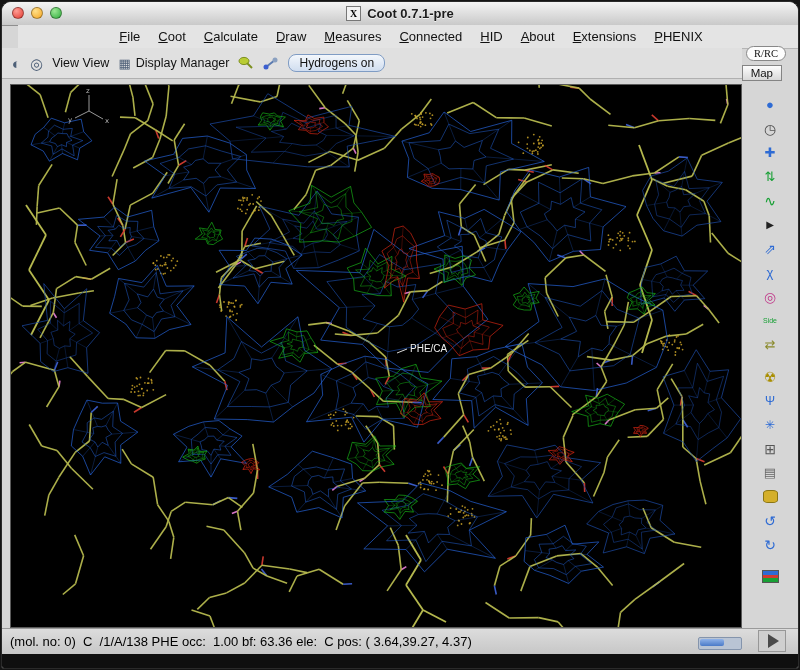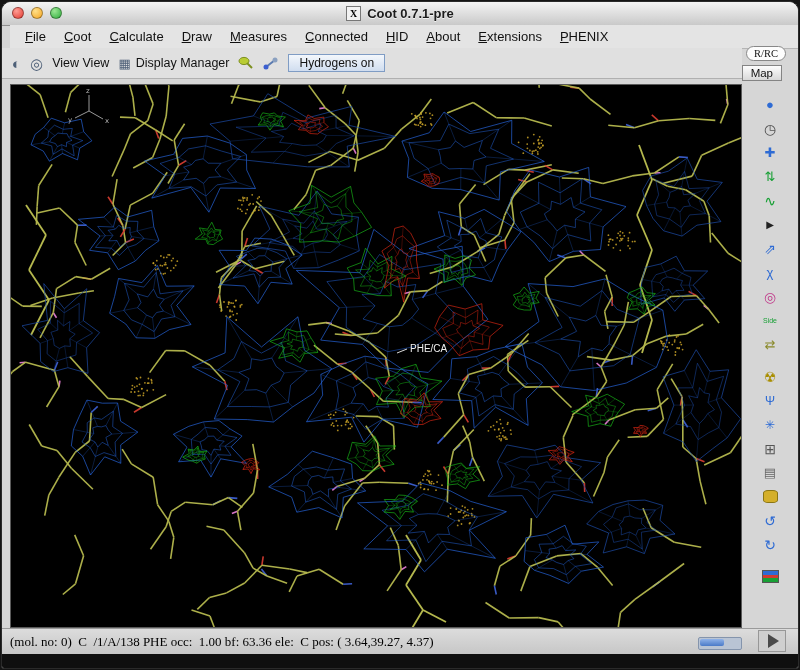--- a/index.html
+++ b/index.html
@@ -14,32 +14,32 @@
   .tl-group{position:absolute;left:10px;top:5px;display:flex;}
   .tl{width:12px;height:12px;border-radius:50%;margin-right:7px;border:1px solid rgba(0,0,0,.35);box-sizing:border-box;}
   .tl.red{background:radial-gradient(circle at 35% 30%,#ff9d94,#e23b32);}
   .tl.yellow{background:radial-gradient(circle at 35% 30%,#ffe089,#f5a623);}
   .tl.green{background:radial-gradient(circle at 35% 30%,#9ae693,#2fad3c);}
   .title-center{margin:0 auto;display:flex;align-items:center;gap:6px;}
   .x11{display:inline-block;width:13px;height:13px;background:#f2f2f2;border:1px solid #777;
        font:bold 10px "Liberation Serif",serif;color:#000;text-align:center;line-height:13px;}
   .title-text{font-size:13px;font-weight:bold;color:#1c1c1c;text-shadow:0 1px 0 rgba(255,255,255,.7);}
   
-  .menubar{position:absolute;left:8px;top:23px;right:0;height:23px;background:#e4e4e4;
-           border-bottom:1px solid #b5b5b5;display:flex;align-items:center;padding-left:6px;}
+  .menubar{position:absolute;left:16px;top:23px;right:0;height:23px;background:#e4e4e4;
+           border-bottom:1px solid #b5b5b5;display:flex;align-items:center;padding-left:6px;justify-content:center;}
   .menu-item{display:inline-block;padding:2px 9px;font-size:13px;color:#111;cursor:default;}
   .menu-item::first-letter{text-decoration:underline;}
   
   .toolbar{position:absolute;left:0;top:46px;right:56px;height:30px;background:#e0e0e0;
            border-bottom:1px solid #b0b0b0;display:flex;align-items:center;gap:9px;padding-left:10px;}
   .tb-icon{font-size:15px;color:#4e6078;line-height:1;display:inline-flex;align-items:center;}
   .tb-icon.small{font-size:13px;}
   .tb-text{font-size:12.5px;color:#111;}
   .tb-group{display:inline-flex;align-items:center;gap:5px;}
-  .pill{background:linear-gradient(#f3f7fc,#d0ddef);border:1px solid #7f9cc4;border-radius:0;
+  .pill{background:linear-gradient(#f3f7fc,#d0ddef);border:1px solid #7f9cc4;border-radius:8px;
         padding:1px 10px;font-size:12px;color:#111;white-space:nowrap;}
   
   .rrc-btn{position:absolute;right:12px;top:44px;background:#fdfdfd;border:1px solid #888;
            border-radius:9px;padding:1px 7px;font-size:10.5px;color:#111;z-index:5;font-family:Liberation Serif, serif;}
   .map-btn{position:absolute;right:16px;top:63px;background:linear-gradient(#fdfdfd,#d8d8d8);
            border:1px solid #848484;border-radius:0;padding:1px 8px;font-size:11.5px;color:#111;z-index:5;}
   .right-toolbar{position:absolute;right:10px;top:92px;width:36px;display:flex;flex-direction:column;
                  align-items:center;gap:3px;}
   .ricon{width:26px;height:21px;display:flex;align-items:center;justify-content:center;border-radius:3px;}
   .ricon span{line-height:1;}
@@ -47,21 +47,21 @@
   .flagic{display:block;width:15px;height:11px;border:1px solid #555;
           background:linear-gradient(#2e6bd4 33%,#d23b2f 33%,#d23b2f 66%,#18a035 66%);}
   .cylic{display:block;width:13px;height:11px;background:#d4af2a;border:1px solid #8a7514;border-radius:5px/3px;}
   
   .canvas{position:absolute;left:8px;top:82px;width:732px;height:544px;background:#000;
           border:1px solid #5a5a5a;box-sizing:border-box;}
   svg text.axlbl{fill:#b5b5b5;font:7px "DejaVu Sans",sans-serif;}
   svg text.reslbl{fill:#f0f0f0;font:10px "Liberation Sans",sans-serif;}
   
   .statusbar{position:absolute;left:0;right:0;top:626px;height:26px;
-             background:linear-gradient(#dcdcdc,#c6c6c6);border-top:1px solid #9a9a9a;font-family:Liberation Serif, serif;}
+             background:linear-gradient(#dcdcdc,#c6c6c6);border-top:1px solid #9a9a9a;}
   .status-text{position:absolute;left:8px;top:0;line-height:25px;font-size:13px;color:#000;white-space:pre;}
   .mini-scroll{position:absolute;right:56px;top:8px;width:42px;height:11px;background:#b9c4d4;
                border:1px solid #8494ac;border-radius:2px;}
   .mini-scroll .thumb{position:absolute;left:1px;top:1px;width:24px;height:7px;
                background:linear-gradient(#8fb2e8,#4a7ac8);border-radius:2px;}
   .resize-grip{position:absolute;right:12px;top:1px;width:28px;height:22px;background:#cfcfcf;
                border:1px solid #979797;box-sizing:border-box;}
   .grip-tri{display:block;width:0;height:0;border-left:11px solid #4a4a4a;
             border-top:7px solid transparent;border-bottom:7px solid transparent;margin:3px 0 0 9px;}
   .bottom-strip{position:absolute;left:0;right:0;top:652px;height:14px;background:#0f0f0f;}

